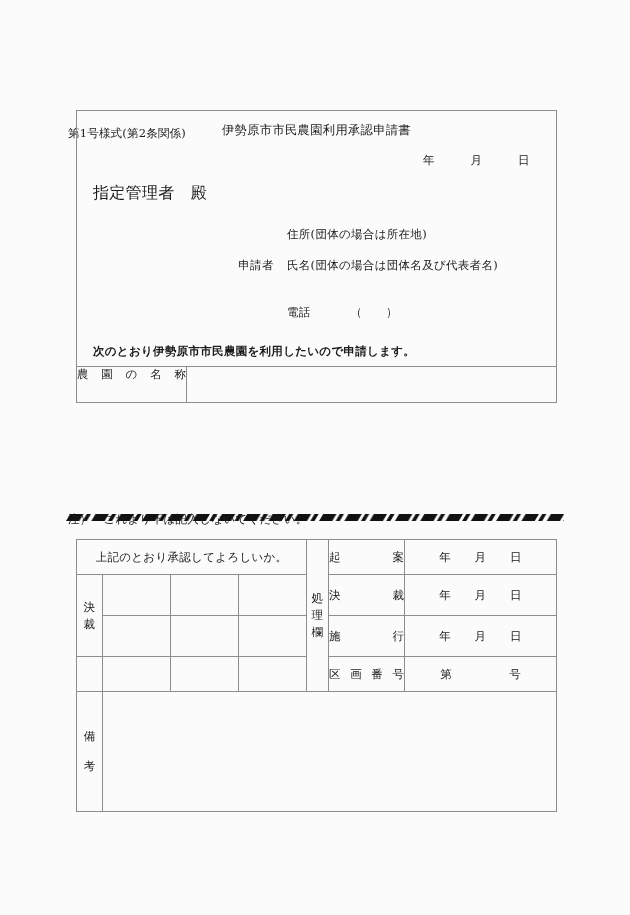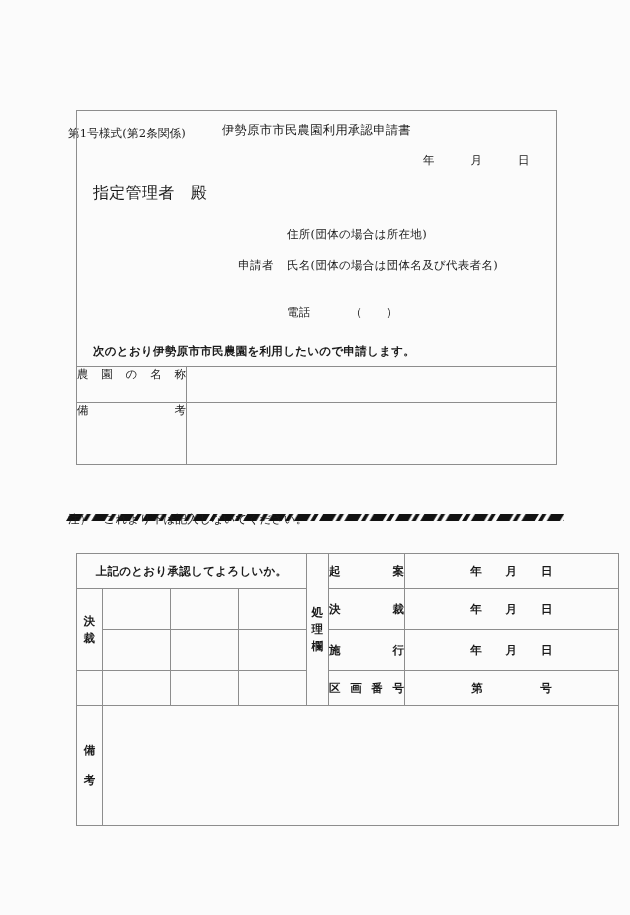--- a/index.html
+++ b/index.html
@@ -157,26 +157,25 @@
     left: 68px;
     top: 512px;
     font-size: 11.5px;
     letter-spacing: 0.3px;
   }
 
   
   .office-table {
     position: absolute;
     left: 76px;
-    top: 553px;
-    width: 543px;
+    top: 539px;
+    width: 481px;
     border-collapse: collapse;
     table-layout: fixed;
     border: 1.6px solid #111;
-    font-weight: bold;
   }
   .office-table td {
     border: 1px solid #8d8d8d;
     padding: 0;
     font-size: 11.5px;
     vertical-align: middle;
   }
 
   .approve-q {
     height: 30px;
@@ -256,26 +255,20 @@
       </tr>
 
 
       <tr class="r-name">
         <td class="row-label">
           <span class="label-box">農園の名称</span>
         </td>
         <td class="vmid"></td>
       </tr>
 
-      <tr class="r-note">
-        <td class="row-label">
-          <span class="label-box">備考</span>
-        </td>
-        <td class="vmid"></td>
-      </tr>
     </tbody>
   </table>
 
   <svg class="cut-line" viewBox="0 0 498 8" preserveAspectRatio="none">
     <defs>
       <pattern id="cutpat" x="0" y="0" width="25.3" height="8" patternUnits="userSpaceOnUse">
         <polygon points="0,7 4.2,0 17.5,0 13.3,7" fill="#111"></polygon>
         <polygon points="16.6,7 20.8,0 25.0,0 20.8,7" fill="#111"></polygon>
       </pattern>
     </defs>

